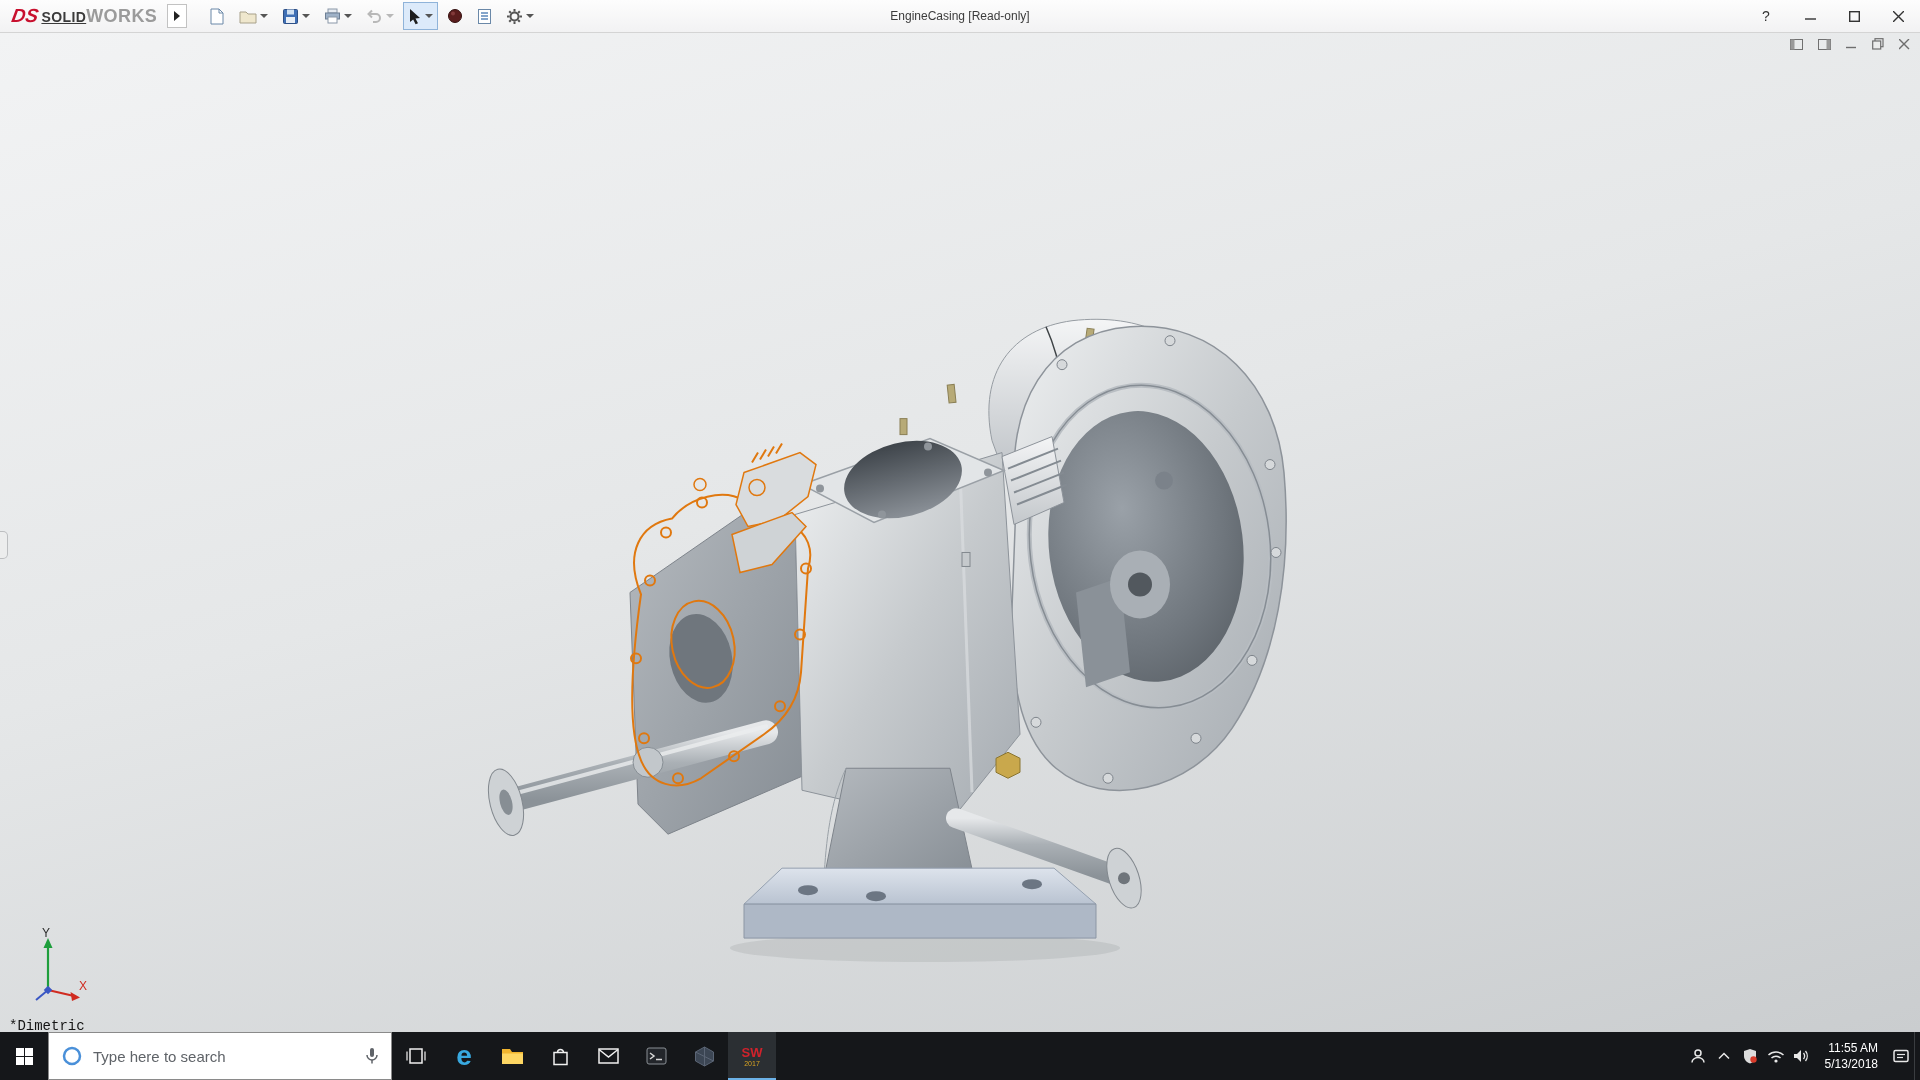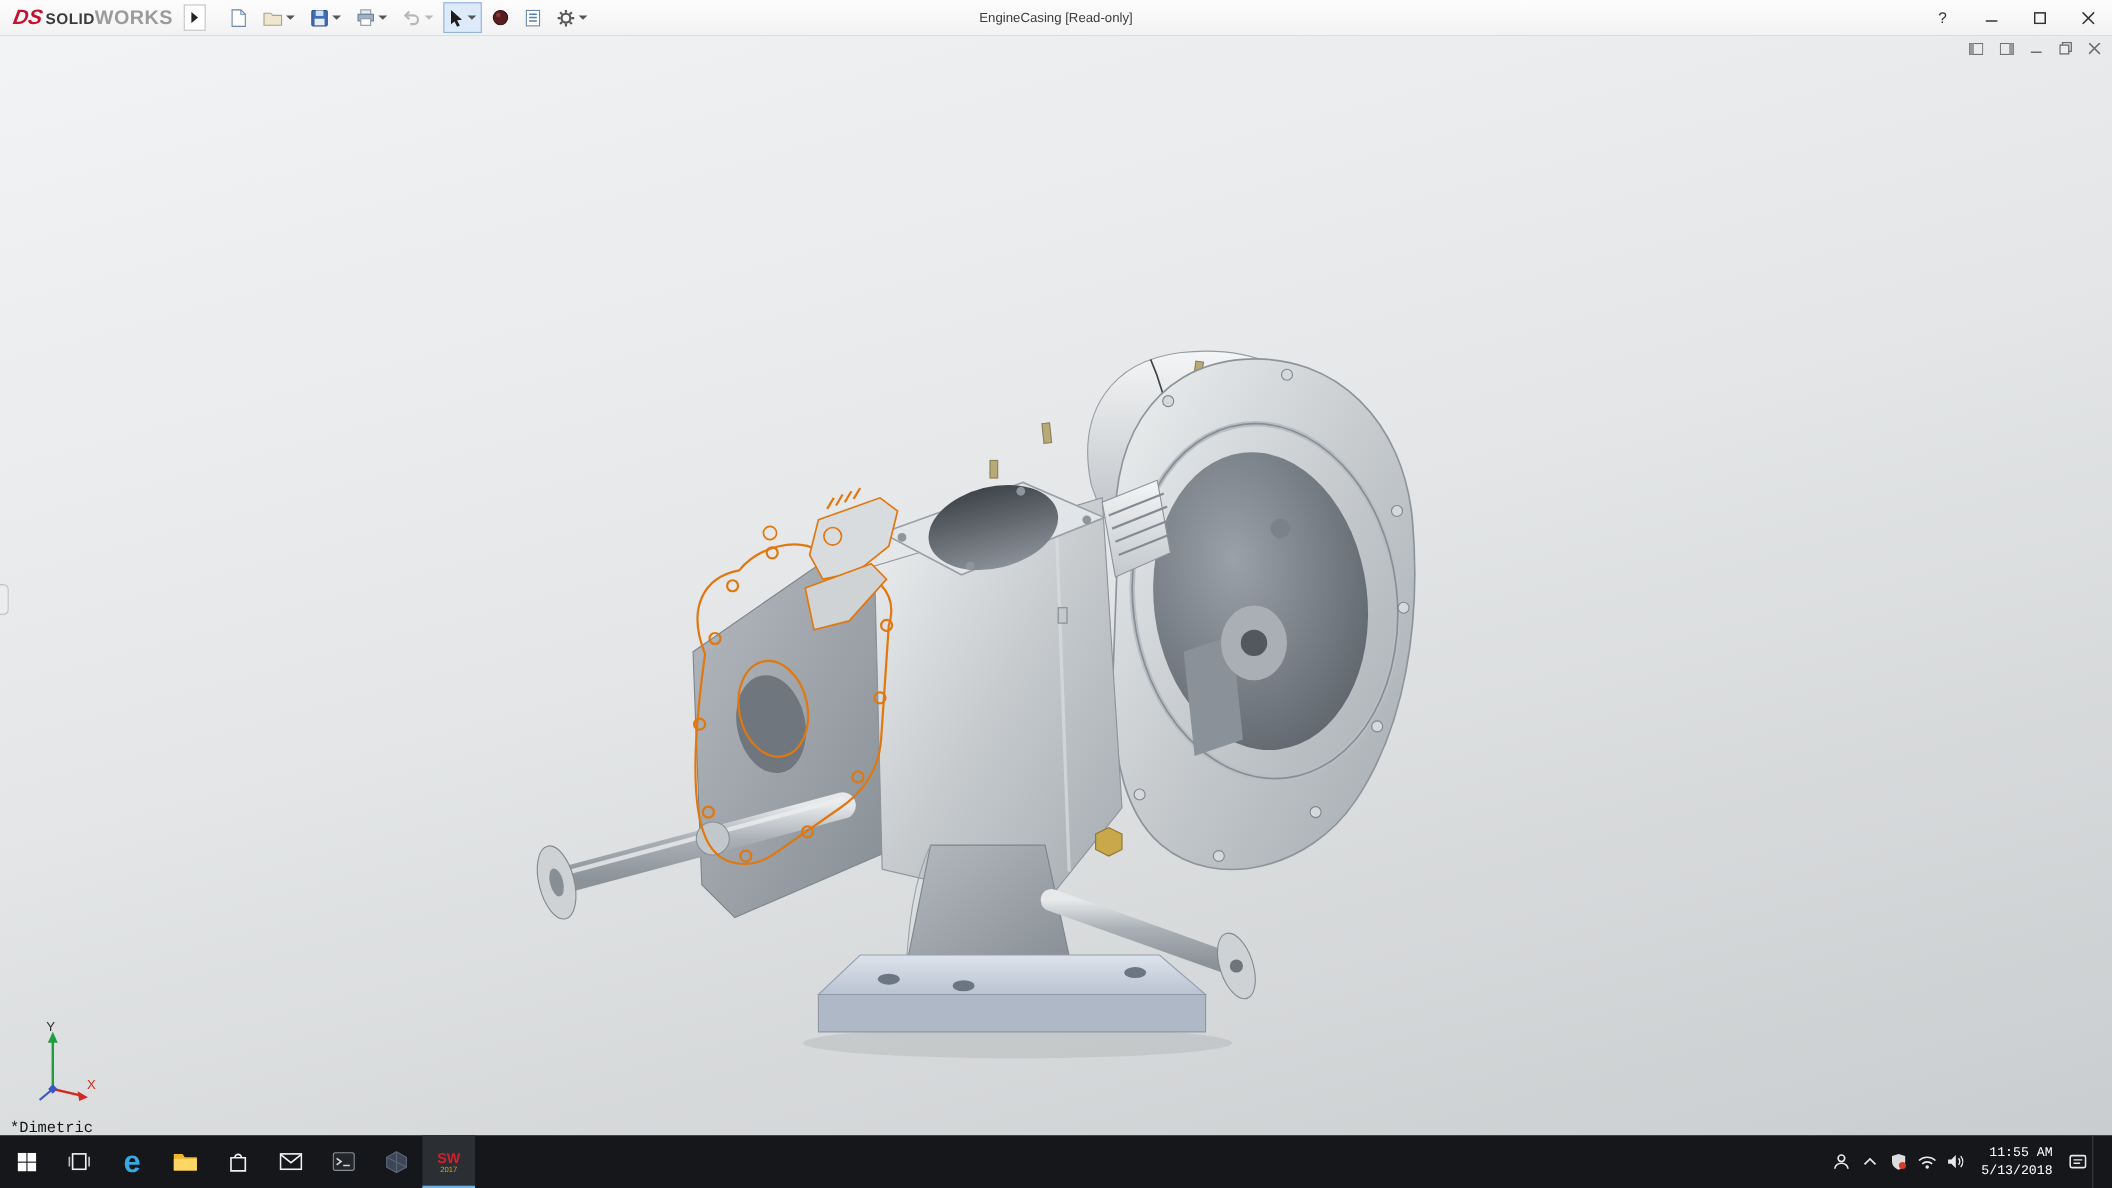--- a/index.html
+++ b/index.html
@@ -7,21 +7,21 @@
   body { font-family:"Liberation Sans", sans-serif; background:#000; }
   .screen { position:relative; width:1920px; height:1080px; background:#fff; }
 
   
   .titlebar { position:absolute; top:0; left:0; right:0; height:33px;
     background:linear-gradient(#fdfdfd,#f2f2f3); border-bottom:1px solid #d4d4d4;
     display:flex; align-items:center; }
   .logo { display:flex; align-items:baseline; padding:0 10px 0 12px; }
   .logo-ds { font-style:italic; font-weight:bold; color:#c8102e; font-size:19px;
     transform:skewX(-10deg); margin-right:3px; line-height:1; }
-  .logo-solid { font-weight:bold; color:#3a3a3a; font-size:14px; letter-spacing:.4px; }
+  .logo-solid { font-weight:bold; color:#3a3a3a; font-size:14px; letter-spacing:.4px;text-decoration:underline; }
   .logo-works { font-weight:bold; color:#9b9b9b; font-size:18px; letter-spacing:.4px; }
   .flyout-btn { width:20px; height:24px; border:1px solid #c2c2c2; background:#fff;
     display:flex; align-items:center; justify-content:center; margin-right:14px; }
   .tb-btn { height:28px; display:flex; align-items:center; justify-content:center;
     padding:0 4px; margin:0 2px; border:1px solid transparent; }
   .tb-btn.pressed { border:1px solid #8fb3d9; background:#dceafa; }
   .dd { width:0; height:0; border-left:4px solid transparent; border-right:4px solid transparent;
     border-top:4px solid #555; margin-left:3px; }
   .dd.dis { border-top-color:#b8b8b8; }
   .doc-title { position:absolute; left:50%; transform:translateX(-50%);
@@ -50,21 +50,21 @@
   .search-input { flex:1; border:none; outline:none; font-size:15px; color:#444;
     background:transparent; font-family:"Liberation Sans",sans-serif; }
   .search-input::placeholder { color:#5f6368; }
   .app-btn { width:48px; display:flex; align-items:center; justify-content:center; position:relative; }
   .app-btn.active { background:#2b2f33; box-shadow:inset 0 -2px 0 #6cb2e8; }
   .edge-e { font-size:28px; font-weight:bold; color:#38a9e0; line-height:1; }
   .sw-badge { position:relative; width:26px; height:26px; display:flex; flex-direction:column;
     align-items:center; justify-content:center; }
   .sw-letters { color:#d0222c; font-weight:bold; font-size:13px; line-height:1; }
   .sw-year { color:#d8a422; font-size:7px; line-height:1; margin-top:1px; }
-  .tray { margin-left:auto; display:flex; align-items:center; padding-right:12px;font-family:Liberation Mono, monospace; }
+  .tray { margin-left:auto; display:flex; align-items:center; padding-right:0; }
   .tray-icon { width:26px; height:48px; display:flex; align-items:center; justify-content:center; }
   .clock { color:#fff; font-size:12px; text-align:right; padding:0 10px; line-height:1.35; }
   .show-desktop { width:6px; height:100%; border-left:1px solid #3a3d40; }
 </style>
 </head>
 <body>
 
 <div class="screen">
 
   <div class="titlebar">
@@ -365,20 +365,31 @@
 
     <div class="tb-item">
       <svg width="17" height="17">
         <rect x="0" y="0" width="8" height="8" fill="#fff"></rect>
           <rect x="9" y="0" width="8" height="8" fill="#fff"></rect>
         <rect x="0" y="9" width="8" height="8" fill="#fff"></rect>
           <rect x="9" y="9" width="8" height="8" fill="#fff"></rect>
       </svg>
     </div>
 
+    <div class="search-box">
+      <svg width="22" height="22">
+        <circle cx="11" cy="11" r="8" fill="none" stroke="#4a90d9" stroke-width="2.5"></circle>
+      </svg>
+      <input class="search-input" type="text" placeholder="Type here to search" style="">
+      <svg width="14" height="18">
+        <rect x="5" y="1" width="4" height="9" rx="2" fill="#5f6368"></rect>
+        <path d="M2,8 a5,5 0 0 0 10,0" fill="none" stroke="#5f6368" stroke-width="1.5"></path>
+        <line x1="7" y1="13" x2="7" y2="16.5" stroke="#5f6368" stroke-width="1.5"></line>
+      </svg>
+    </div>
 
     <div class="tb-item">
       <svg width="20" height="16">
         <rect x="4" y="1" width="12" height="14" fill="none" stroke="#f0f0f0" stroke-width="1.5"></rect>
         <line x1="1" y1="3.5" x2="1" y2="12.5" stroke="#bdbdbd" stroke-width="1.6"></line>
         <line x1="19" y1="3.5" x2="19" y2="12.5" stroke="#bdbdbd" stroke-width="1.6"></line>
       </svg>
     </div>
 
     <div class="app-btn">

